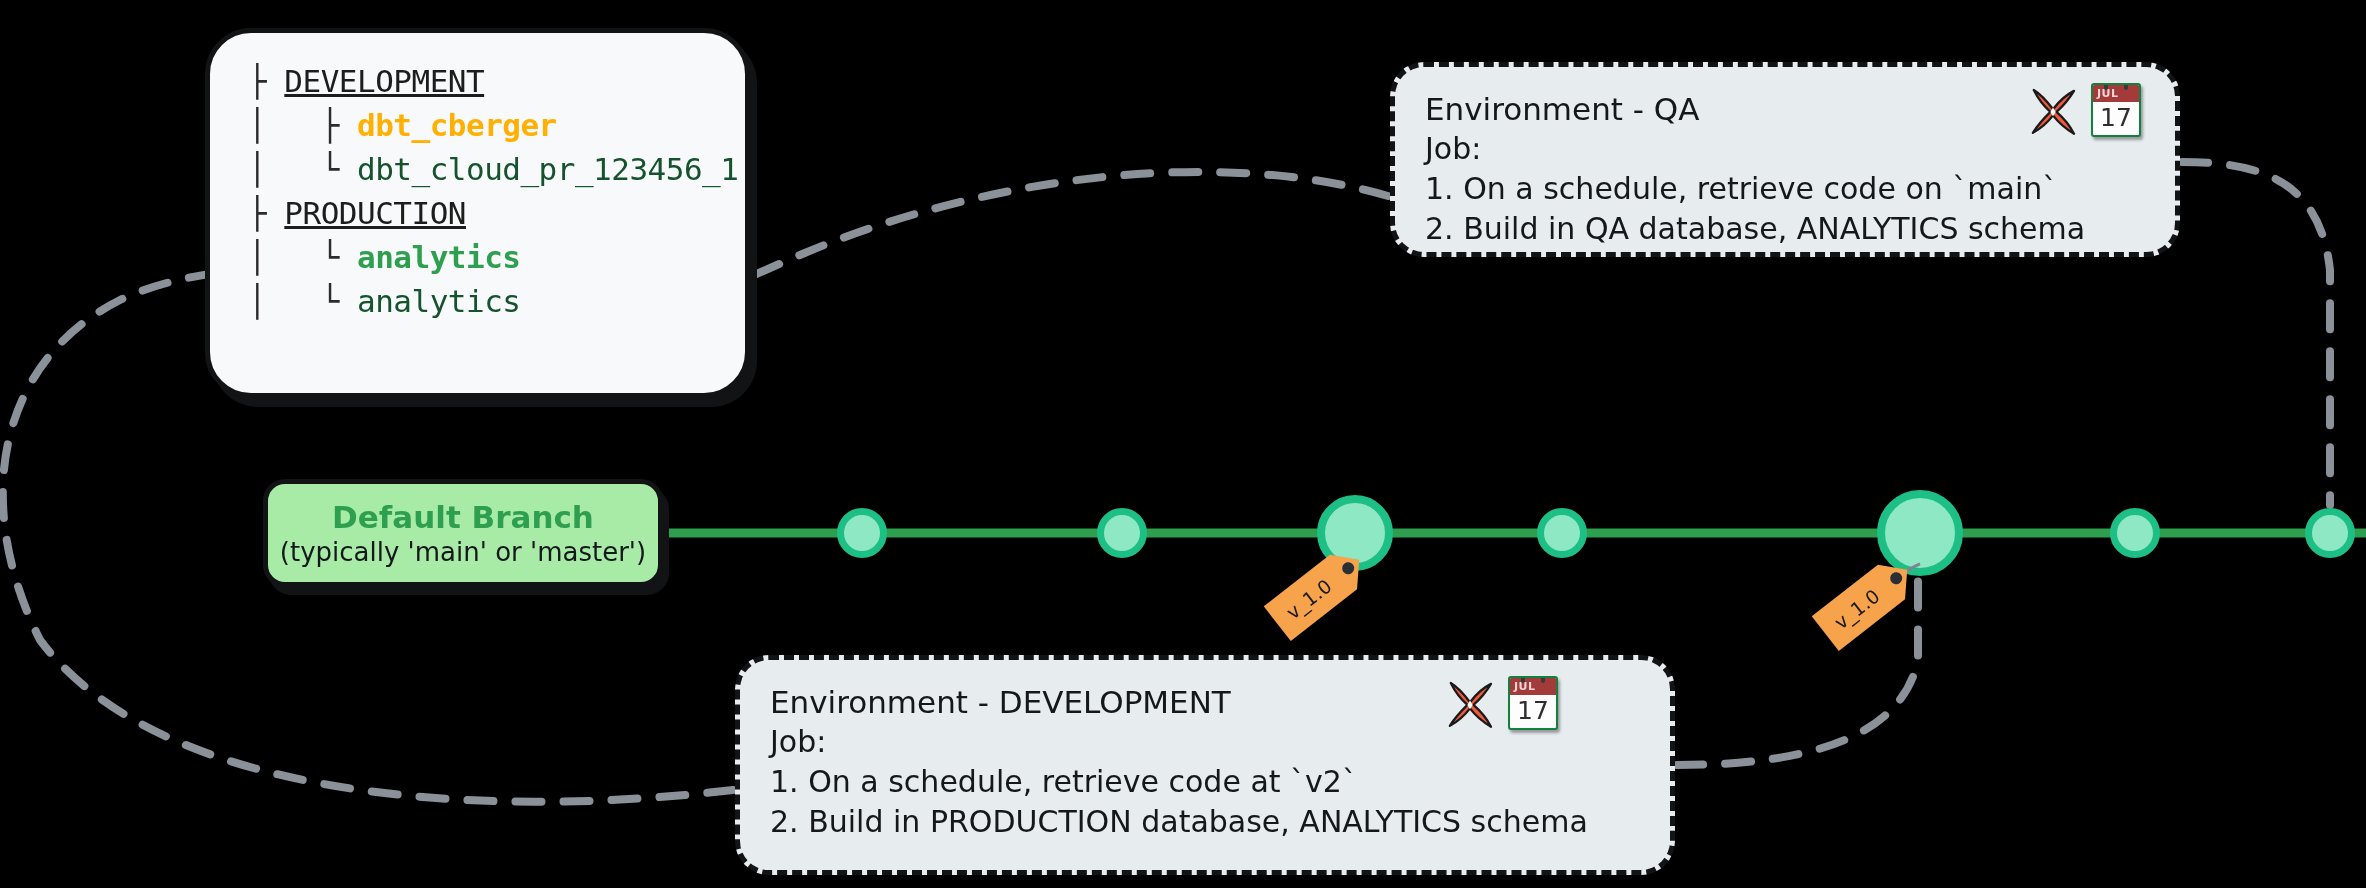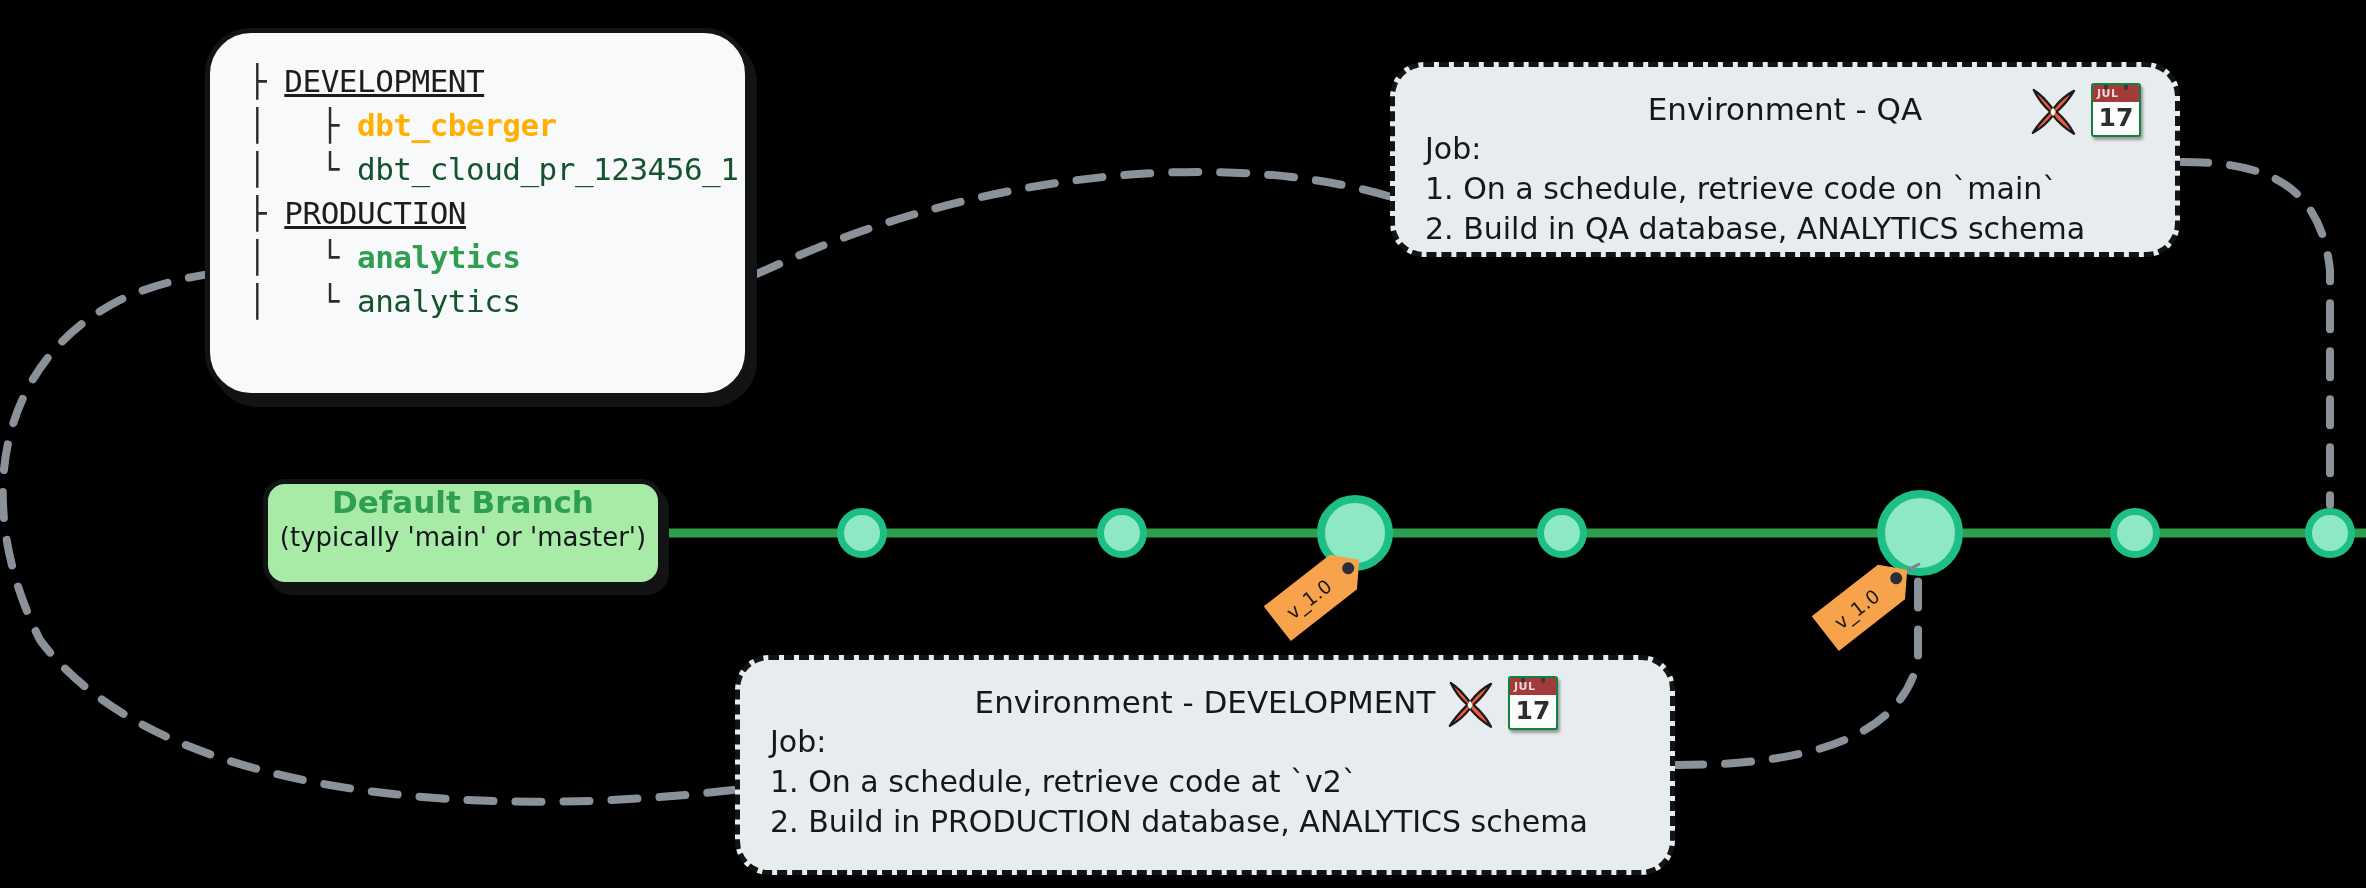--- a/index.html
+++ b/index.html
@@ -67,21 +67,21 @@
   .env-card.qa   { left: 1390px; top: 62px;  width: 790px; height: 195px; padding: 22px 30px; }
   .env-card.prod { left: 735px;  top: 655px; width: 940px; height: 220px; padding: 22px 30px; }
 
   .env-text {
     font-family: "DejaVu Sans", sans-serif;
     color: #15181B;
     font-size: 30px;
     line-height: 40px;
     white-space: pre;
   }
-  .env-title { font-size: 31px; text-align: center; }
+  .env-title { font-size: 31px; }
   .env-badges {
     position: absolute;
     top: 16px;
     display: flex;
     align-items: flex-start;
     gap: 10px;
   }
   .env-card.qa   .env-badges { right: 34px; }
   .env-card.prod .env-badges { right: 112px; }
 
@@ -105,21 +105,21 @@
     font-size: 11px;
     font-weight: bold;
     line-height: 17px;
     padding-left: 4px;
     letter-spacing: .5px;
   }
   .cal-day {
     text-align: center;
     font-family: "DejaVu Sans", sans-serif;
     font-size: 25px;
-    font-weight: bold;
+    font-weight: normal;
     color: #2E2E2E;
     line-height: 31px;
   }
   .cal-ring {
     position: absolute;
     width: 4px; height: 9px;
     background: #3A3A3A;
     border-radius: 2px;
     top: -4px;
   }
@@ -134,20 +134,21 @@
     width: 400px;
     height: 108px;
     background: #A7EBA7;
     border: 5px solid #111315;
     border-radius: 22px;
     box-sizing: border-box;
     box-shadow: 6px 8px 0 #111315;
     display: flex;
     flex-direction: column;
     align-items: center;
+    justify-content: center;
     gap: 2px;
   }
   .branch-title {
     font-family: "DejaVu Sans", sans-serif;
     font-size: 31px;
     font-weight: bold;
     color: #2E9E4F;
   }
   .branch-sub {
     font-family: "DejaVu Sans", sans-serif;

